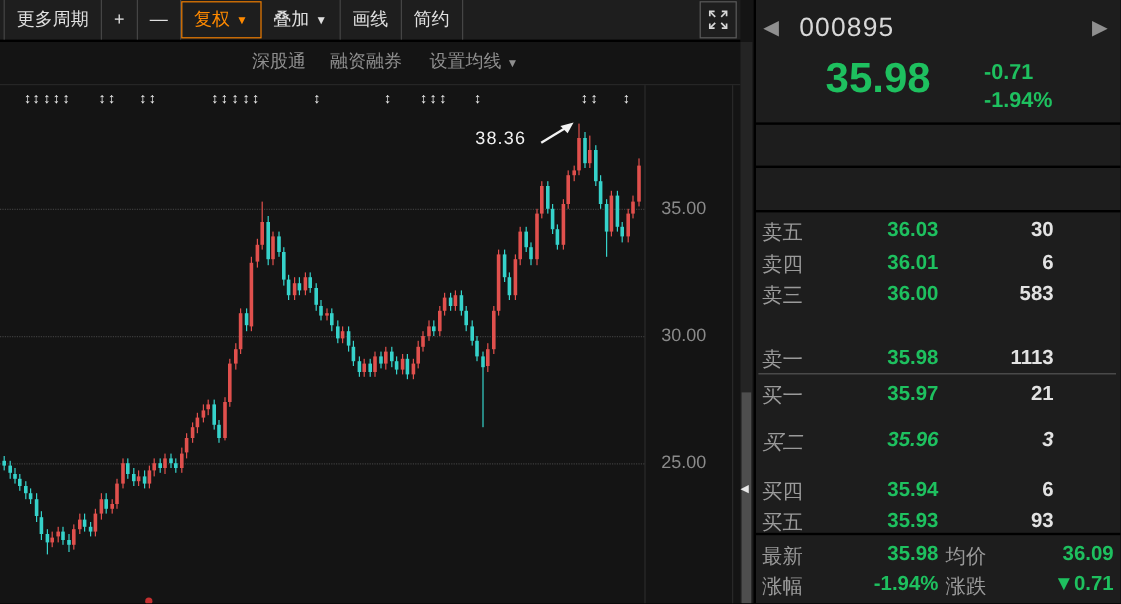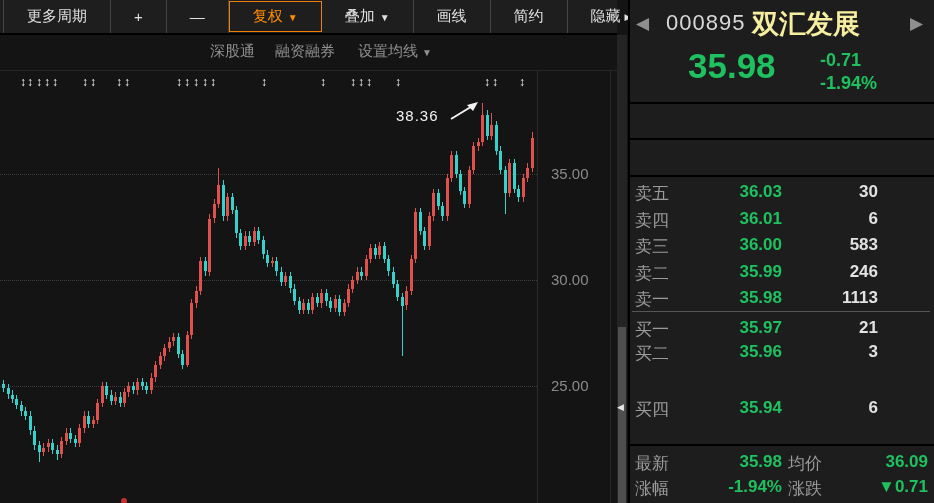--- a/index.html
+++ b/index.html
@@ -2,21 +2,21 @@
 <html><head>
 <meta charset="utf-8">
 <style>
   html,body{margin:0;padding:0;background:#000;}
   .app{position:relative;width:934px;height:503px;background:#141414;overflow:hidden;
        font-family:"Liberation Sans","DejaVu Sans",sans-serif;-webkit-font-smoothing:antialiased;}
 
   
   .toolbar{position:absolute;left:0;top:0;width:617px;height:33px;background:#1e1e1e;
            border-bottom:2px solid #000;display:flex;align-items:stretch;}
-  .tb-btn{display:flex;align-items:center;padding:0 23px;font-size:15px;color:#e0e0e0;
+  .tb-btn{display:flex;align-items:center;padding:0 10px;font-size:15px;color:#e0e0e0;
           border-right:1px solid #454545;cursor:pointer;white-space:nowrap;}
   .tb-btn:first-child{border-left:1px solid #454545;margin-left:3px;}
   .tb-btn.active{border:1px solid #f07e00;color:#ff8a00;margin:1px 0;}
   .tb-btn .caret{font-size:10px;margin-left:5px;margin-top:2px;}
   .tb-btn .dot{color:#e03030;font-size:9px;margin-left:1px;margin-top:-10px;}
   .tb-btn .arrows{font-size:9px;letter-spacing:-2px;margin-left:4px;color:#e0e0e0;}
   .tb-expand{margin-left:auto;margin-right:3px;width:29px;height:29px;align-self:center;
              border:1px solid #5a5a5a;display:flex;align-items:center;justify-content:center;cursor:pointer;}
 
   
@@ -86,24 +86,20 @@
       </div>
       <div class="tb-btn">
         <span>叠加</span>
         <span class="caret">▼</span>
       </div>
       <div class="tb-btn">
         <span>画线</span>
       </div>
       <div class="tb-btn">
         <span>简约</span>
-      </div>
-      <div class="tb-btn">
-        <span>隐藏</span>
-        <span class="arrows">▶▶</span>
       </div>
       <div class="tb-expand">
       <svg class="svg-ico" width="17" height="17" viewBox="0 0 17 17">
         <g stroke="#d8d8d8" stroke-width="1.4" fill="none">
           <path d="M1.5 5.5 V1.5 H5.5"></path>
             <path d="M11.5 1.5 H15.5 V5.5"></path>
           <path d="M15.5 11.5 V15.5 H11.5"></path>
             <path d="M5.5 15.5 H1.5 V11.5"></path>
           <path d="M2 2 L6 6"></path>
             <path d="M15 2 L11 6"></path>
@@ -399,21 +395,20 @@
     </div>
 
   <div class="splitter">
     <div class="thumb"></div>
     <div class="handle">◀</div>
   </div>
 
   <div class="panel" id="panel">
     <span class="nav-arrow" style="left:6px;top:13px;">◀</span>
     <span class="stock-code">000895</span>
-    <span class="stock-name">双汇发展</span>
     <span class="nav-arrow" style="left:280px;top:13px;">▶</span>
 
     <span class="big-price">35.98</span>
     <span class="chg" style="top:50px;">-0.71</span>
     <span class="chg" style="top:73px;">-1.94%</span>
 
     <div class="sep" style="top:102px;"></div>
 
 
     <div class="sep" style="top:138px;"></div>
@@ -432,44 +427,44 @@
       <div class="row" style="top: 204.5px;">
         <span class="lab">卖四</span>
         <span class="val-g">36.01</span>
         <span class="vol">6</span>
       </div>
       <div class="row" style="top: 231px;">
         <span class="lab">卖三</span>
         <span class="val-g">36.00</span>
         <span class="vol">583</span>
       </div>
-      <div class="row" style="top: 257.5px;">
-        <span class="lab">卖二</span>
-        <span class="val-g">35.99</span>
-        <span class="vol">246</span>
-      </div>
       <div class="row" style="top: 284px;">
         <span class="lab">卖一</span>
         <span class="val-g">35.98</span>
         <span class="vol">1113</span>
       </div>
       <div class="row" style="top: 314px;">
         <span class="lab">买一</span>
         <span class="val-g">35.97</span>
         <span class="vol">21</span>
       </div>
-      <div class="row" style="top: 338px;">
+      <div class="row" style="top: 353px; font-style: italic;">
         <span class="lab">买二</span>
         <span class="val-g">35.96</span>
         <span class="vol">3</span>
       </div>
       <div class="row" style="top: 393.5px;">
         <span class="lab">买四</span>
         <span class="val-g">35.94</span>
         <span class="vol">6</span>
+      </div>
+      <div class="row" style="top: 420px;">
+        <span class="lab">买五</span>
+        <span class="val-g">35.93</span>
+        <span class="vol">93</span>
       </div>
       <div class="row" style="top: 448px;">
         <span class="lab">最新</span>
         <span class="val-g">35.98</span>
         <span class="lab2">均价</span>
         <span class="val2-g">36.09</span>
       </div>
       <div class="row" style="top: 473px;">
         <span class="lab">涨幅</span>
         <span class="val-g">-1.94%</span>

